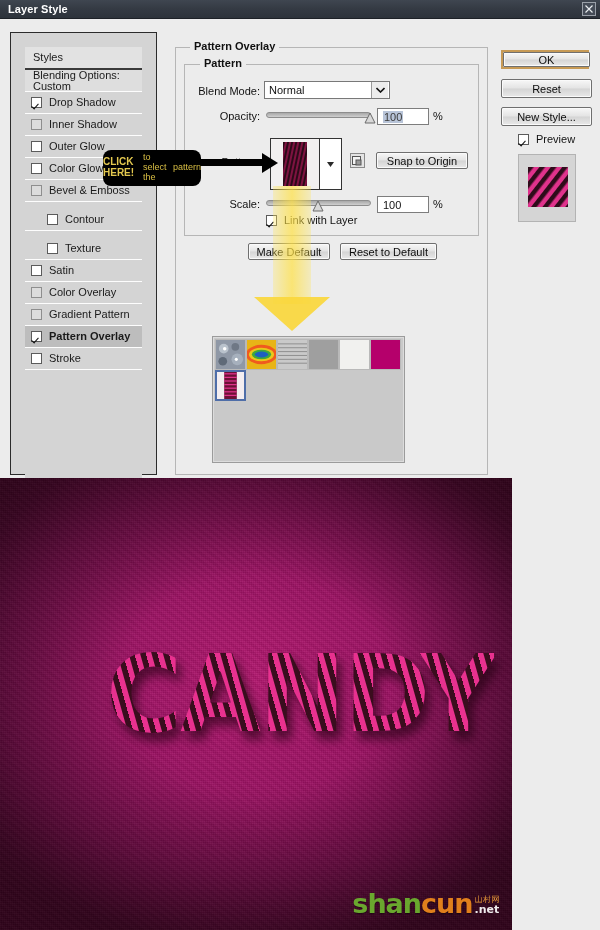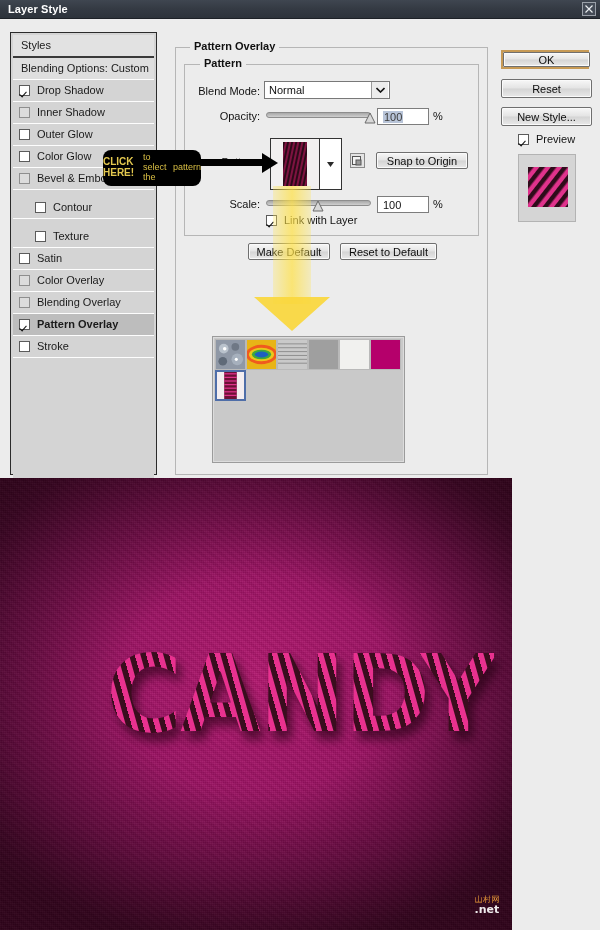--- a/index.html
+++ b/index.html
@@ -35,21 +35,21 @@
     background: #ececec;
   }
 
   
   .styles-panel {
     position: absolute; left: 10px; top: 13px; width: 147px; height: 443px;
     background: #d4d4d4;
     border: 1px solid #2b2b2b;
     border-right-color:#2b2b2b;
   }
-  .styles-inner { position: relative; width: 100%; height: 100%; padding: 2px; }
+  .styles-inner { position: relative; width: 100%; height: 100%; padding: 14px; }
   .sl-row {
     position: relative; height: 22px;
     background: #d4d4d4;
     border-bottom: 1px solid #fdfdfd;
     display: flex; align-items: center;
     font-size: 11px; color: #1a1a1a;
     padding-left: 6px;
   }
   .sl-head {
     height: 23px; background: #e2e2e2;
@@ -345,21 +345,21 @@
         <div class="sl-row">
           <span class="cb"></span>
           <span class="cb-lbl">Satin</span>
         </div>
         <div class="sl-row">
           <span class="cb dim"></span>
           <span class="cb-lbl">Color Overlay</span>
         </div>
         <div class="sl-row">
           <span class="cb dim"></span>
-          <span class="cb-lbl">Blending Overlay</span>
+          <span class="cb-lbl">Gradient Pattern</span>
         </div>
         <div class="sl-row sel">
           <span class="cb checked"></span>
           <span class="cb-lbl">Pattern Overlay</span>
         </div>
         <div class="sl-row">
           <span class="cb"></span>
           <span class="cb-lbl">Stroke</span>
         </div>
         <div class="sl-fill"></div>
@@ -547,20 +547,23 @@
 
   </div>
 
   <div class="artwork">
     <div class="art-noise"></div>
     <div class="art-vig"></div>
     <div class="candy-wrap">
       <span class="candy">CANDY</span>
     </div>
     <div class="wm">
+      <span class="wm-main">
+        <span class="wm-s1">shan</span><span class="wm-s2">cun</span>
+      </span>
       <span class="wm-sub">
         <span class="wm-cn">山村网</span>
         <span class="wm-net">.net</span>
       </span>
     </div>
   </div>
 
 </div>
 
 </body></html>

